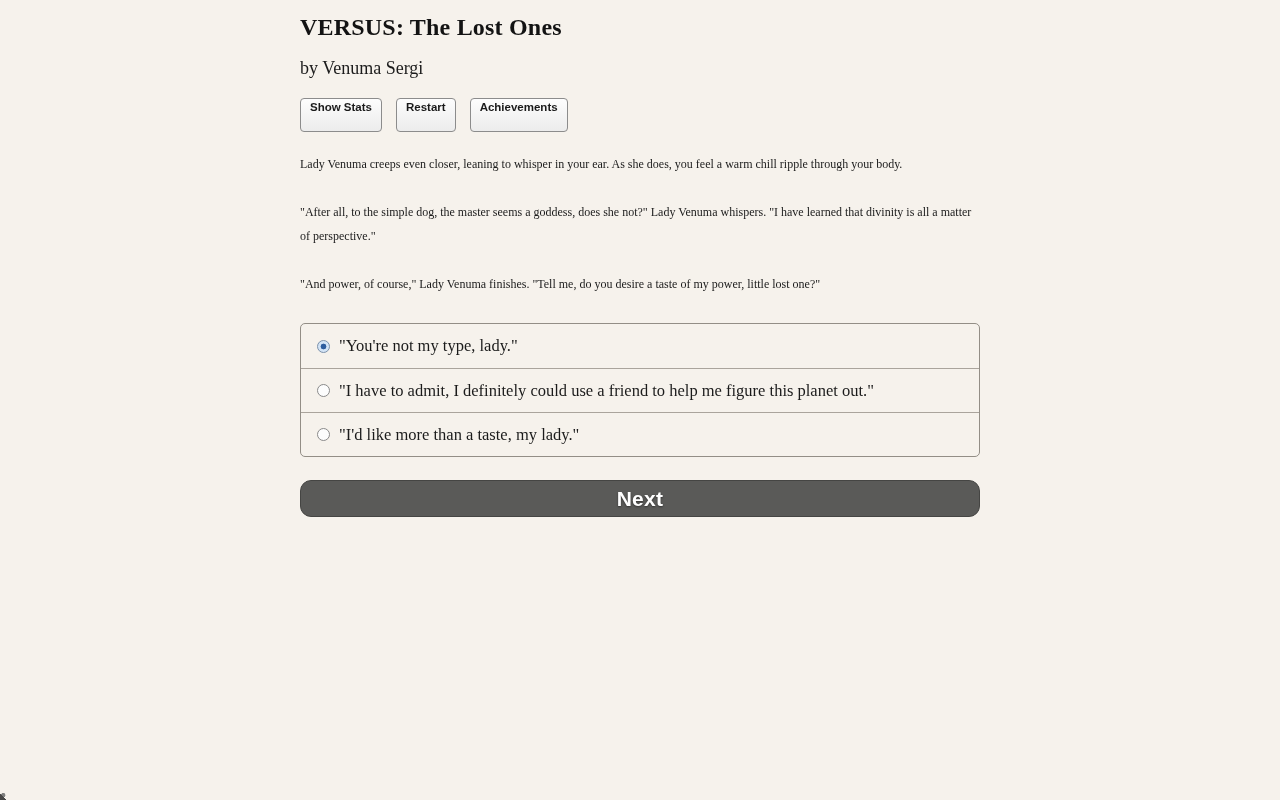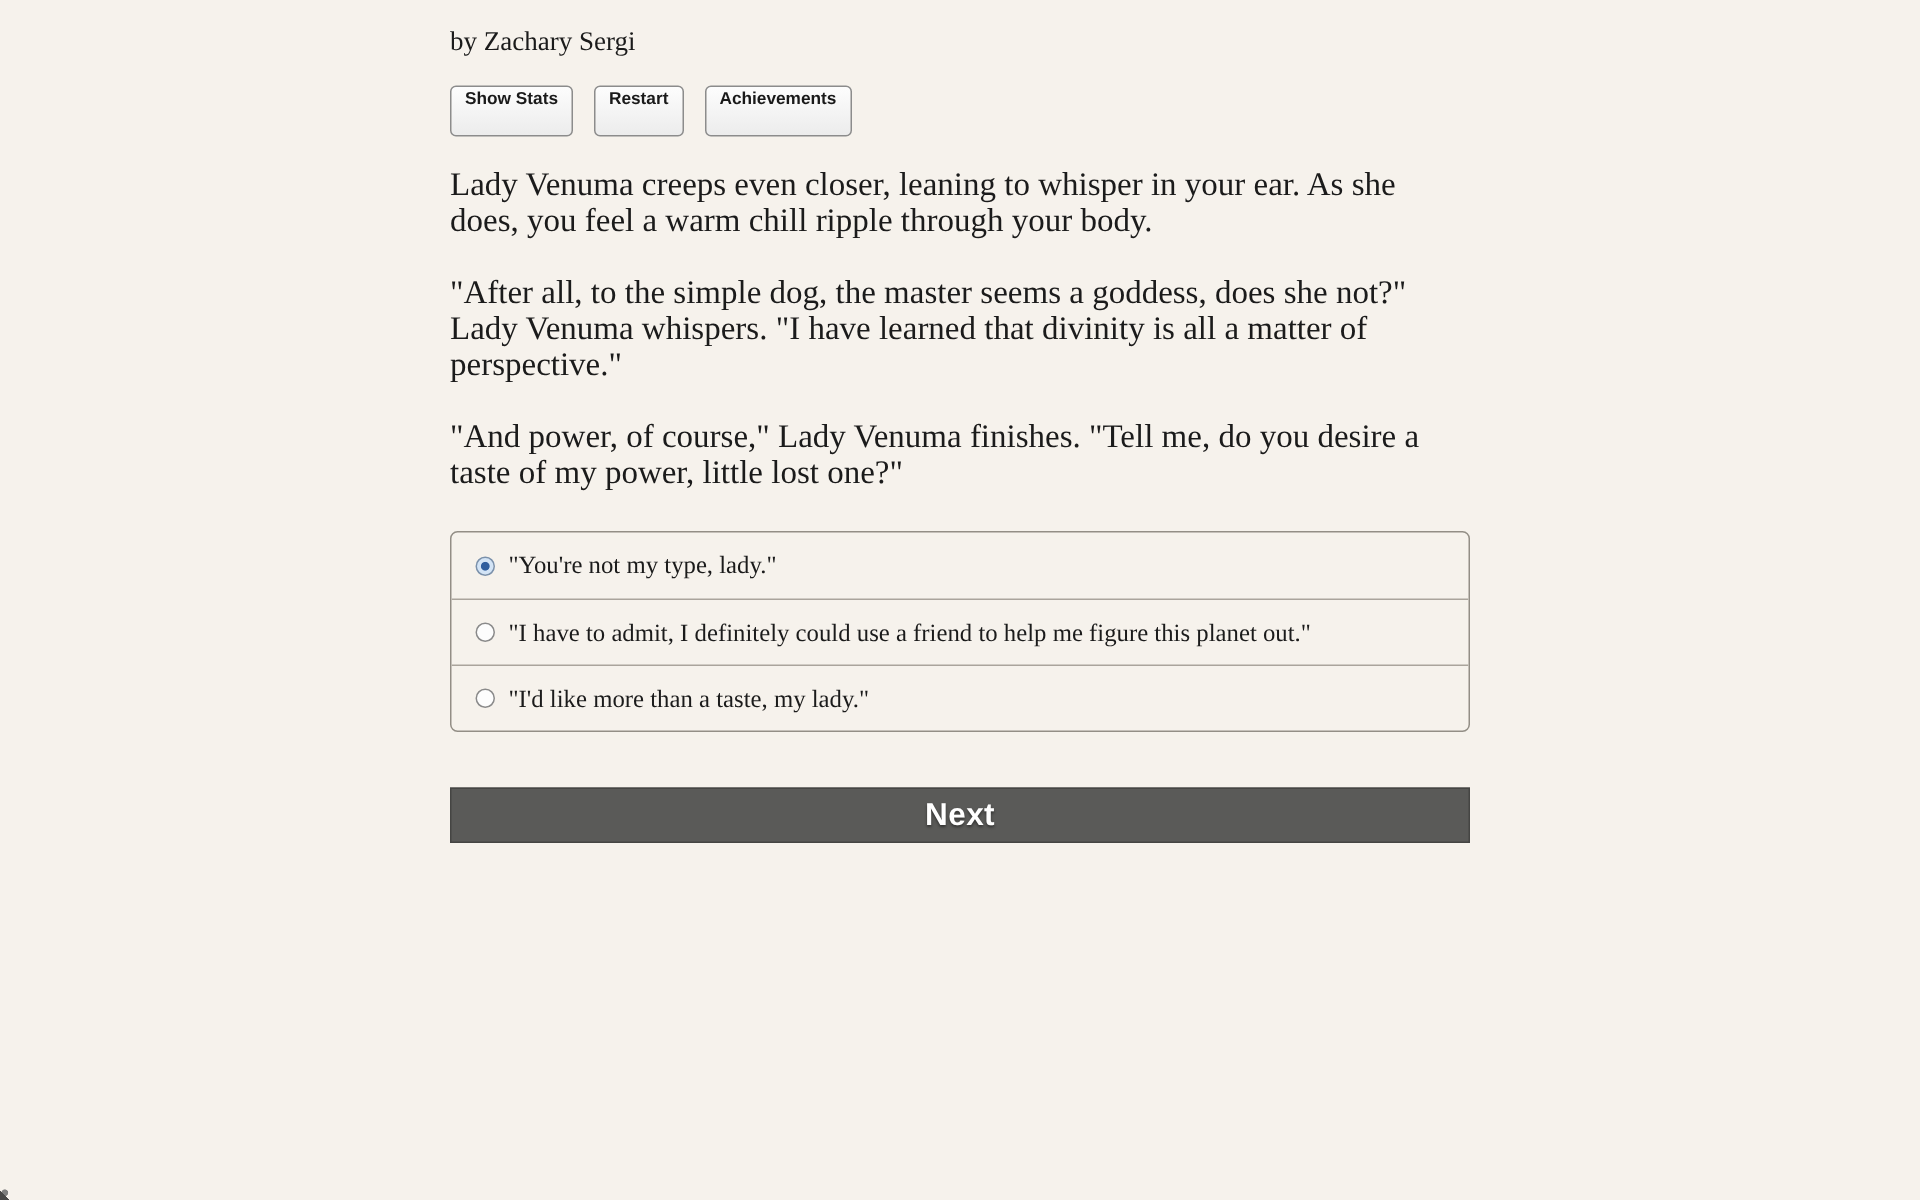--- a/index.html
+++ b/index.html
@@ -43,21 +43,21 @@
     color: #1a1a1a;
     background: linear-gradient(#fdfdfd, #ececec);
     border: 1px solid #8c8c8c;
     border-radius: 4px;
     padding: 2px 9px 18px 9px;
     line-height: 12px;
     cursor: pointer;
   }
   .story { margin-top: 20px; }
   .story p {
-    font-size: 22px;
+    font-size: 12px;
     line-height: 24px;
     margin: 0 0 24px 0;
   }
   .choice-box {
     margin-top: 27px;
     border: 1px solid #938e86;
     border-radius: 5px;
     overflow: hidden;
   }
   .choice-row {
@@ -87,25 +87,25 @@
     border-color: #7b91ab;
   }
   .choice-label {
     font-size: 16.5px;
     line-height: 24px;
     color: #1b1b1b;
   }
   .next-btn {
     display: block;
     width: 100%;
-    margin-top: 37px;
+    margin-top: 23px;
     height: 37px;
     background: #5a5a58;
     border: 1px solid #454543;
-    border-radius: 0;
+    border-radius: 11px;
     color: #ffffff;
     font-family: "Liberation Sans", "DejaVu Sans", sans-serif;
     font-size: 21px;
     font-weight: bold;
     text-shadow: 0 1px 2px rgba(0,0,0,0.45);
     letter-spacing: 0.3px;
     cursor: pointer;
   }
   .corner-artifact {
     position: absolute;
@@ -117,22 +117,23 @@
       linear-gradient(45deg, #2a2a2a 0 40%, transparent 41%),
       radial-gradient(circle at 40% 40%, #6b6b6b 0 2px, transparent 2.5px);
     opacity: 0.85;
   }
 </style>
 </head>
 <body>
 
 <div class="content">
 
+  <h1 class="game-title">VERSUS: The Lost Ones</h1>
 
-  <div class="byline">by Zachary Sergi</div>
+  <div class="byline">by Venuma Sergi</div>
 
   <div class="toolbar">
     <button class="small-btn">Show Stats</button>
     <button class="small-btn">Restart</button>
     <button class="small-btn">Achievements</button>
   </div>
 
   <div class="story">
     <p>Lady Venuma creeps even closer, leaning to whisper in your ear. As she does, you feel a warm chill ripple through your body.</p>
     <p>"After all, to the simple dog, the master seems a goddess, does she not?" Lady Venuma whispers. "I have learned that divinity is all a matter of perspective."</p>

